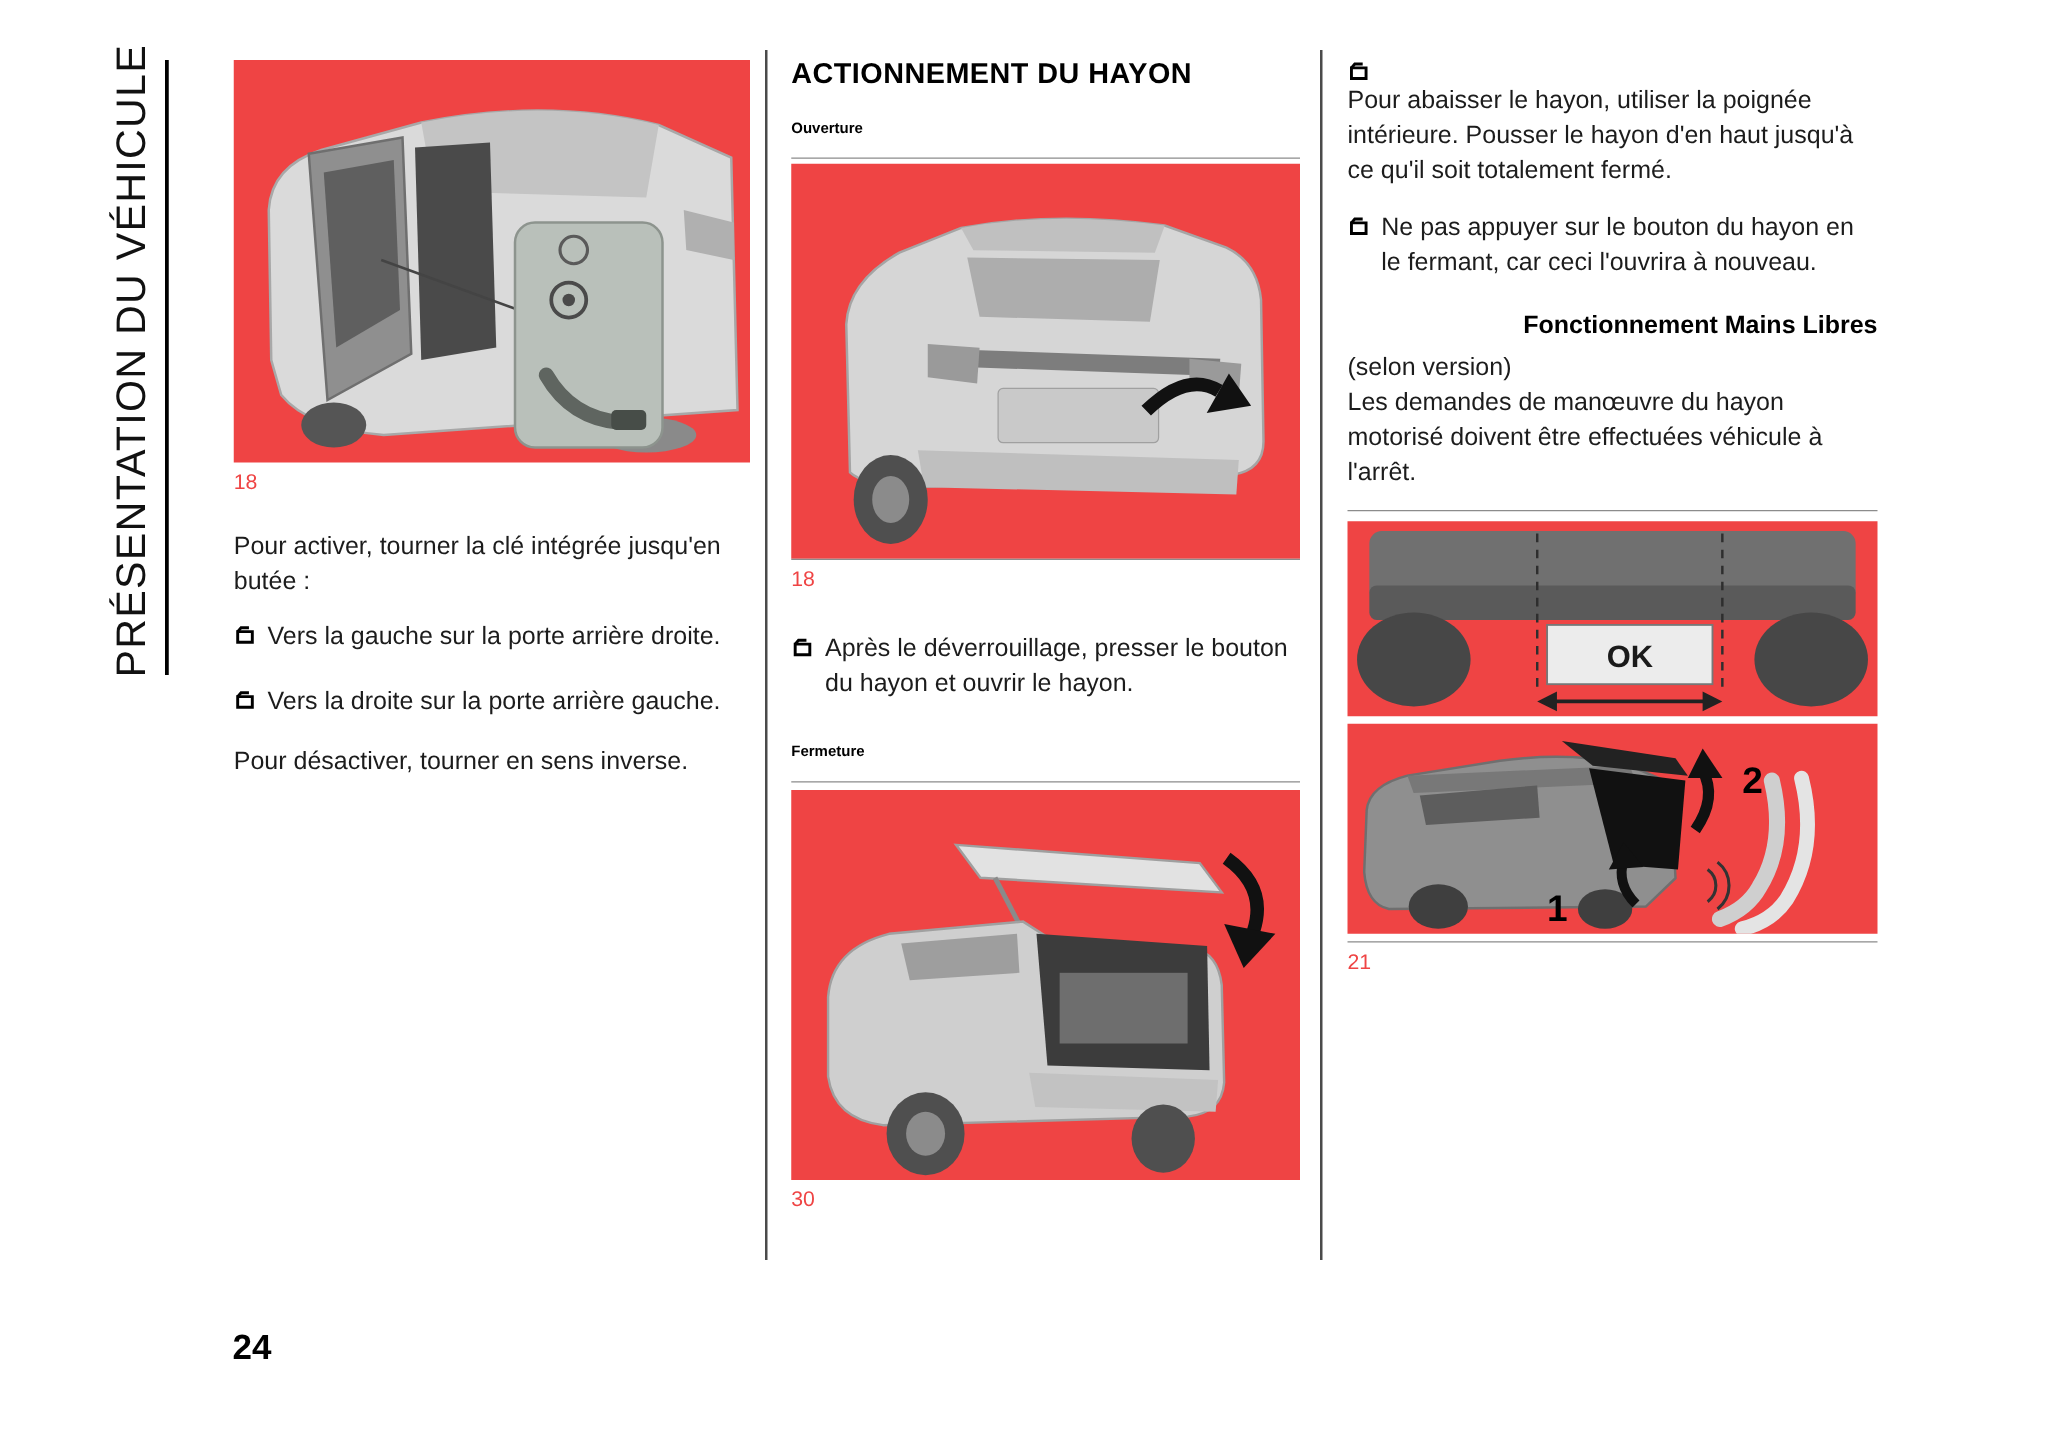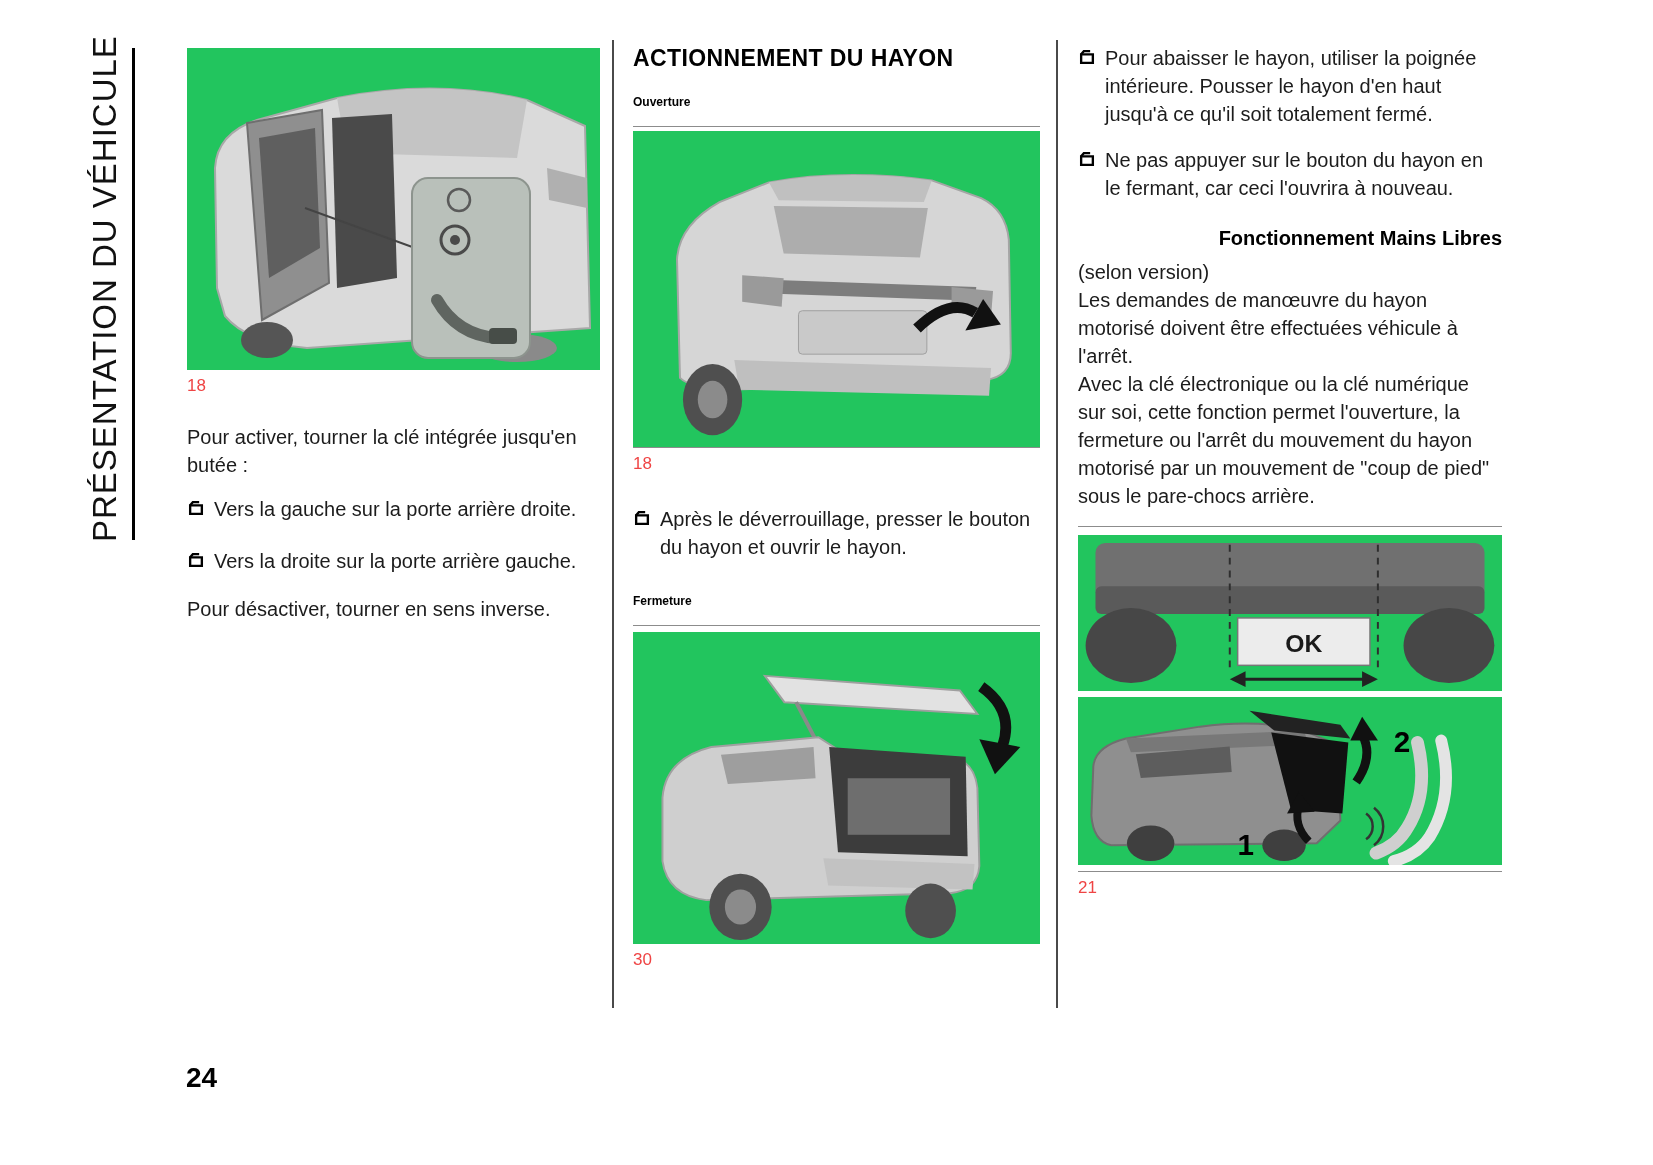--- a/index.html
+++ b/index.html
@@ -15,21 +15,21 @@
   
   .vsep{position:absolute;top:40px;width:2px;height:968px;background:#4a4a4a;}
   .vsep1{left:612px;}
   .vsep2{left:1056px;}
 
   .col{position:absolute;font-size:20px;line-height:28px;}
   .col1{left:187px;top:48px;width:413px;}
   .col2{left:633px;top:44px;width:407px;}
   .col3{left:1078px;top:44px;width:424px;}
 
-  .fig{width:100%;background:#22c55e;}
+  .fig{width:100%;background:#ef4444;}
   .fig svg{display:block;width:100%;height:100%;}
   .caption{font-size:17px;line-height:22px;color:#ef4444;margin-top:5px;}
   .hrule{border:none;border-top:1.5px solid #8c8c8c;margin:0;}
 
   .h-main{font-size:23px;font-weight:bold;letter-spacing:.4px;color:#000;margin:0;}
   .h-sub{font-size:12px;font-weight:bold;color:#000000;margin:16px 0 0 0;}
   .h-sub3{font-size:20px;font-weight:bold;color:#000;margin:6px 0 0 0;}
   p{margin:0;}
   .para{margin-top:26px;}
 
@@ -147,21 +147,21 @@
         <ellipse cx="105" cy="282" rx="16" ry="18" fill="#8b8b8b"></ellipse>
         <ellipse cx="300" cy="286" rx="26" ry="28" fill="#4f4f4f"></ellipse>
         <path d="M352,56 Q386,80 374,116" fill="none" stroke="#111" stroke-width="11"></path>
         <polygon points="350,110 392,118 366,146" fill="#111"></polygon>
       </svg>
     </div>
     <div class="caption">30</div>
   </div>
 
   <div class="col col3">
-    <div class="bullet" style="margin-top:0;">
+    <div class="bullet" style="margin-top:0;flex-direction:column;">
       <span class="bicon">
         <svg viewBox="0 0 20 20">
             <path d="M3.5,7 h13 v9.5 h-13 Z" fill="none" stroke="#000" stroke-width="2.6"></path>
             <path d="M3.5,7 l3,-3.5 h7" fill="none" stroke="#000" stroke-width="2.6"></path>
           </svg>
       </span>
       <span class="btext">Pour abaisser le hayon, utiliser la poignée intérieure. Pousser le hayon d'en haut jusqu'à ce qu'il soit totalement fermé.</span>
     </div>
     <div class="bullet" style="margin-top:18px;">
       <span class="bicon">
@@ -169,21 +169,20 @@
             <path d="M3.5,7 h13 v9.5 h-13 Z" fill="none" stroke="#000" stroke-width="2.6"></path>
             <path d="M3.5,7 l3,-3.5 h7" fill="none" stroke="#000" stroke-width="2.6"></path>
           </svg>
       </span>
       <span class="btext">Ne pas appuyer sur le bouton du hayon en le fermant, car ceci l'ouvrira à nouveau.</span>
     </div>
 
     <h2 class="h-sub3" style="margin-top:22px;text-align:right;">Fonctionnement Mains Libres</h2>
     <p style="margin-top:6px;">(selon version)</p>
     <p>Les demandes de manœuvre du hayon motorisé doivent être effectuées véhicule à l'arrêt.</p>
-    <p>Avec la clé électronique ou la clé numérique sur soi, cette fonction permet l'ouverture, la fermeture ou l'arrêt du mouvement du hayon motorisé par un mouvement de "coup de pied" sous le pare-chocs arrière.</p>
 
     <hr class="hrule" style="margin-top:16px;">
 
     <div class="fig" style="height:156px;margin-top:8px;">
       <svg viewBox="0 0 422 158">
         <rect x="14" y="8" width="394" height="58" rx="10" fill="#707070"></rect>
         <rect x="14" y="52" width="394" height="28" rx="6" fill="#5a5a5a"></rect>
         <ellipse cx="50" cy="112" rx="46" ry="38" fill="#474747"></ellipse>
         <ellipse cx="372" cy="112" rx="46" ry="38" fill="#474747"></ellipse>
         <line x1="150" y1="10" x2="150" y2="140" stroke="#2e2e2e" stroke-width="2" stroke-dasharray="7,6"></line>

